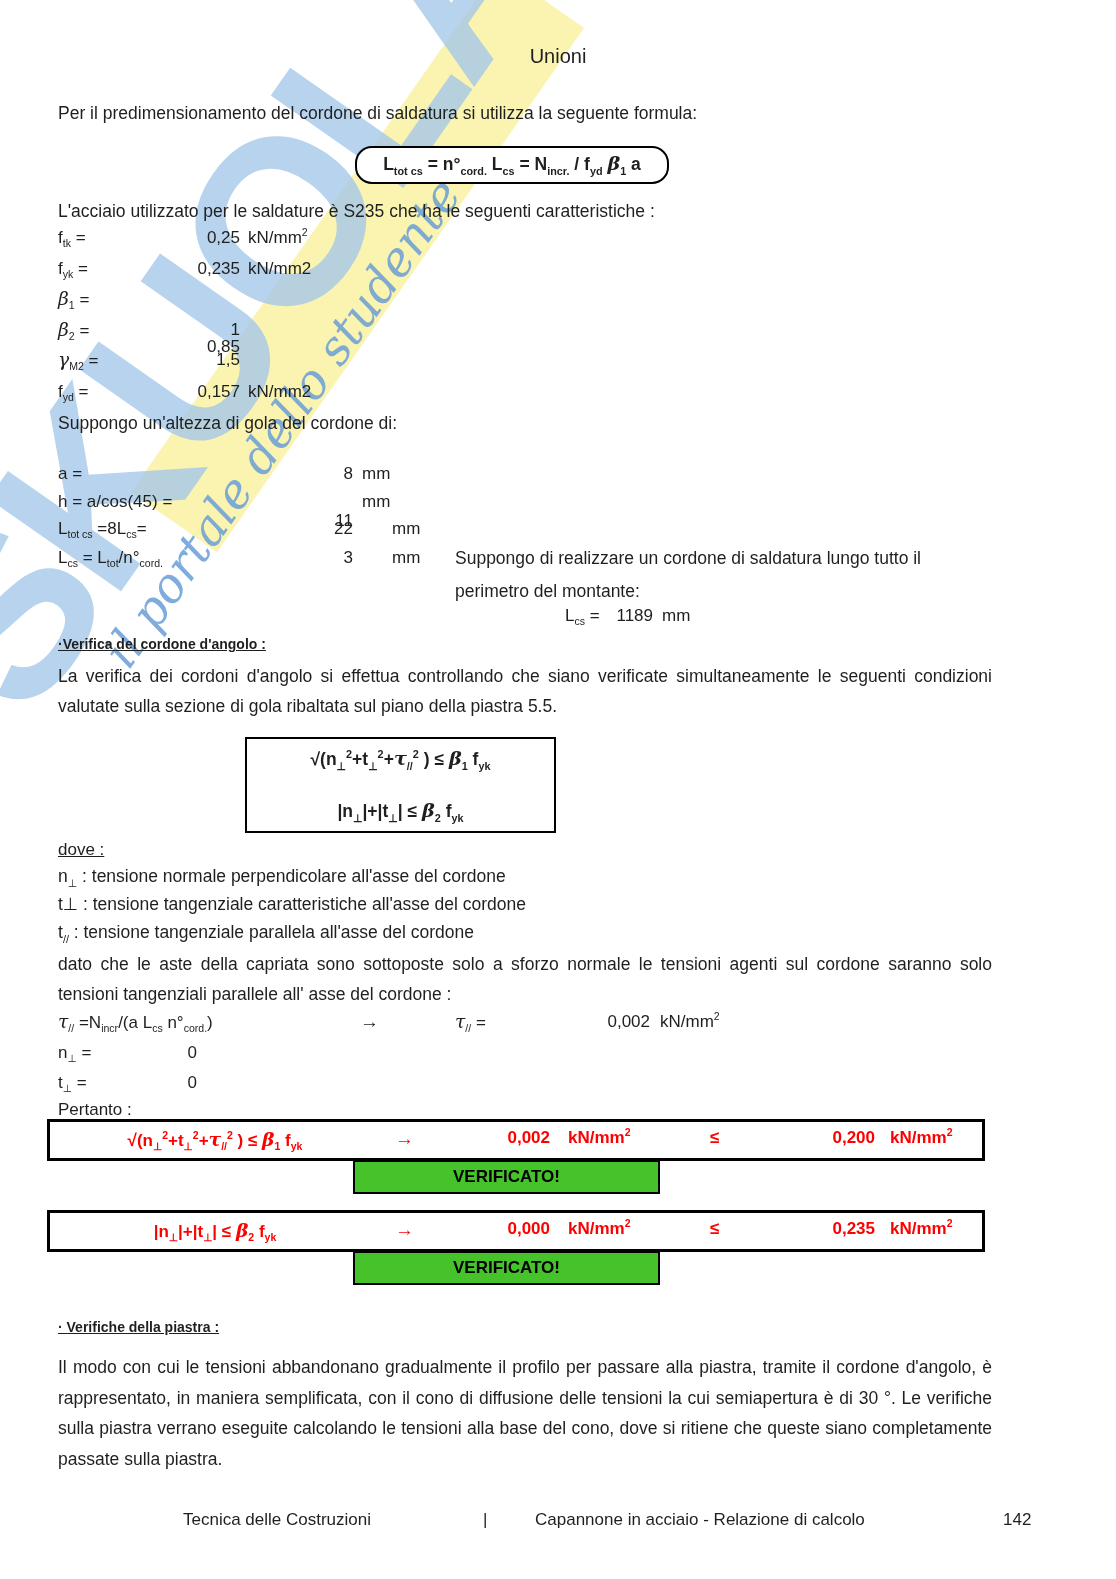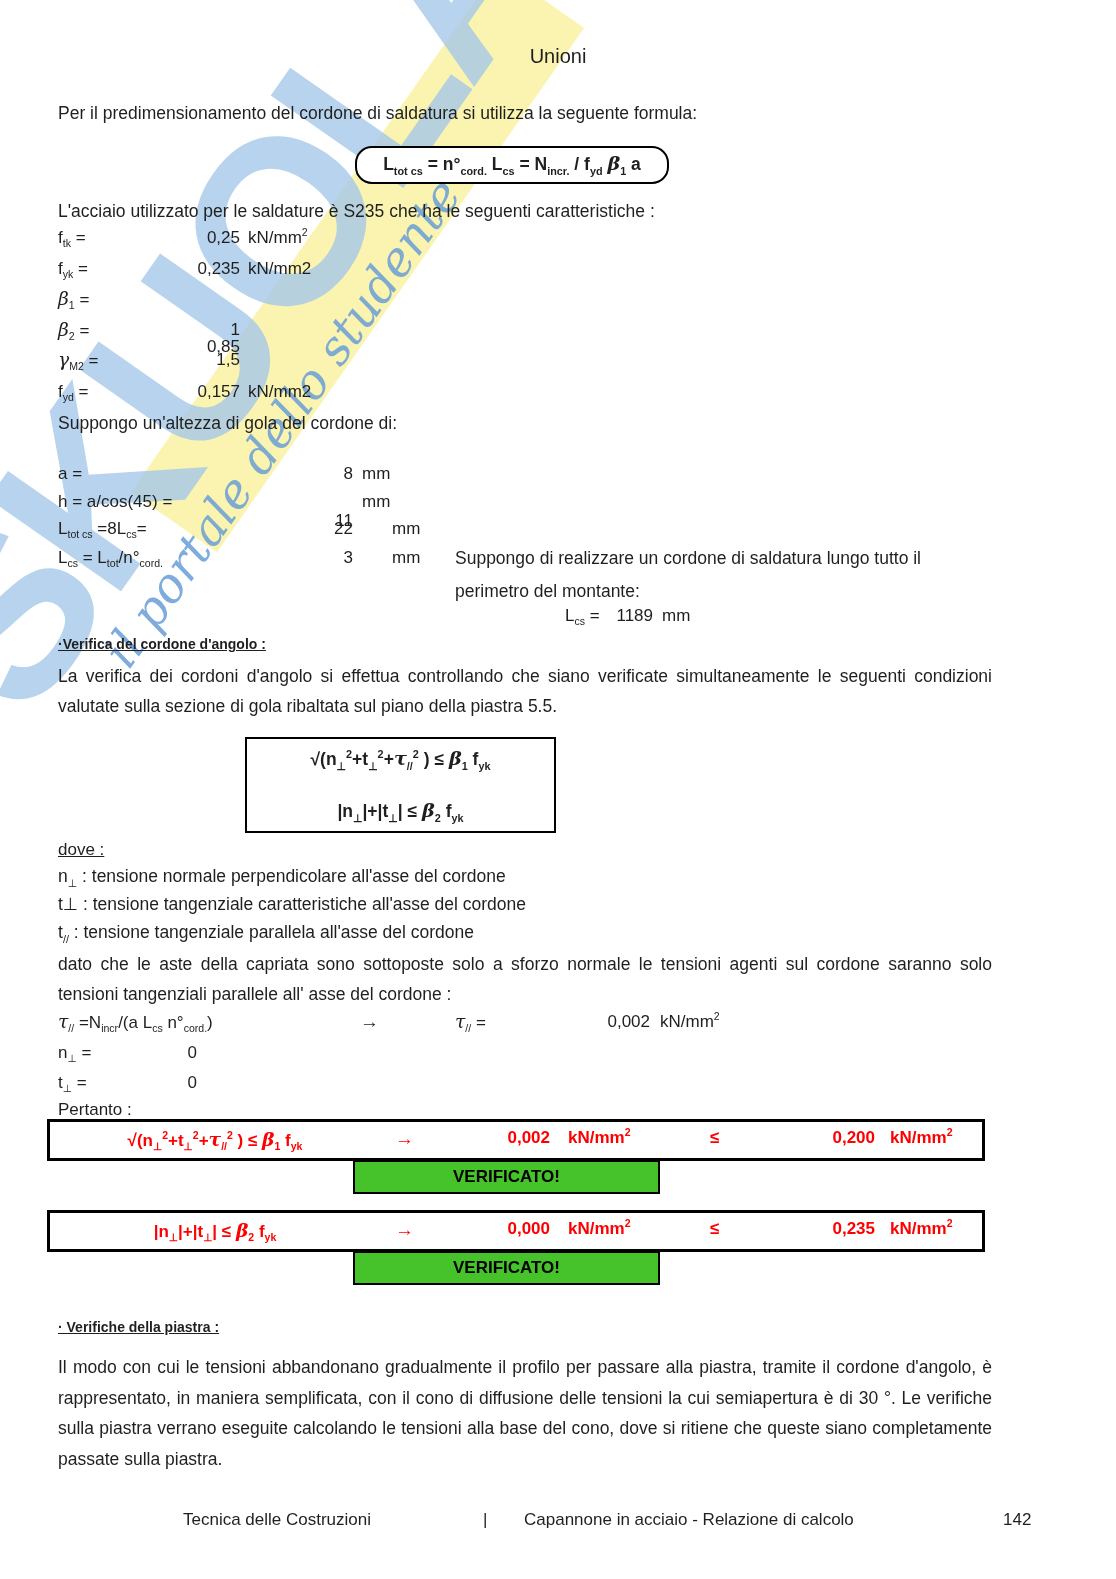--- a/index.html
+++ b/index.html
@@ -148,17 +148,17 @@
       <div class="check-inner right" style="left:720px;top:6px;width:105px;">0,235</div>
       <div class="check-inner" style="left:840px;top:6px;"><span>kN/mm</span><sup>2</sup></div>
     </div>
     <div class="green-box" style="left:353px;top:1251px;width:303px;height:30px;line-height:30px;">VERIFICATO!</div>
 
     <div class="t heading" style="left:58px;top:1315px;">· Verifiche della piastra :</div>
     <div class="para" style="left:58px;top:1352px;width:934px;line-height:30.5px;">Il modo con cui le tensioni abbandonano gradualmente il profilo per passare alla piastra, tramite il cordone d'angolo, è rappresentato, in maniera semplificata, con il cono di diffusione delle tensioni la cui semiapertura è di 30 °. Le verifiche sulla piastra verrano eseguite calcolando le tensioni alla base del cono, dove si ritiene che queste siano completamente passate sulla piastra.</div>
 
     <div class="t" style="left:183px;top:1508px;">Tecnica delle Costruzioni</div>
     <div class="t" style="left:483px;top:1508px;">|</div>
-    <div class="t" style="left:524px;top:1508px;text-align:right;">Capannone in acciaio - Relazione di calcolo</div>
+    <div class="t" style="left:535px;top:1508px;text-align:right;">Capannone in acciaio - Relazione di calcolo</div>
     <div class="t" style="left:1003px;top:1508px;">142</div>
 
   </div>
 </div>
 
 </body></html>

